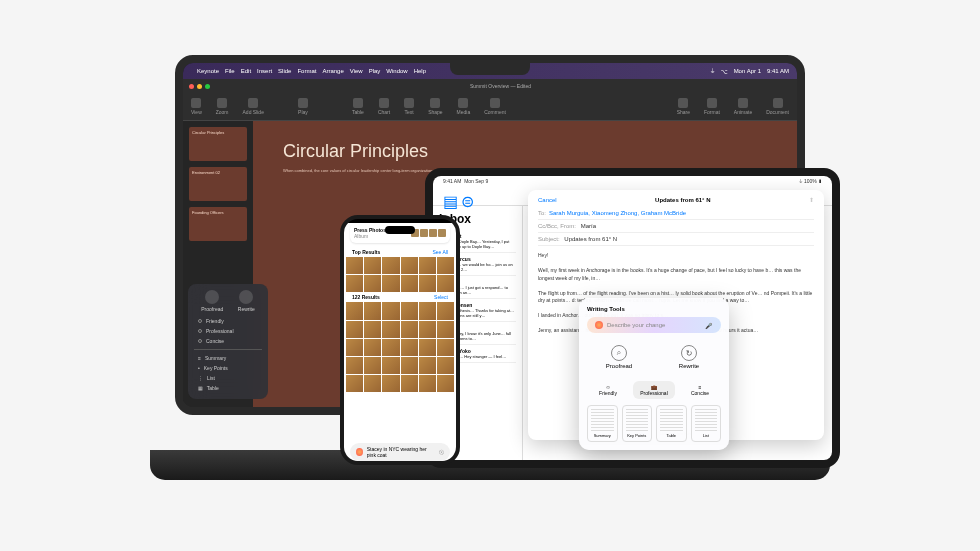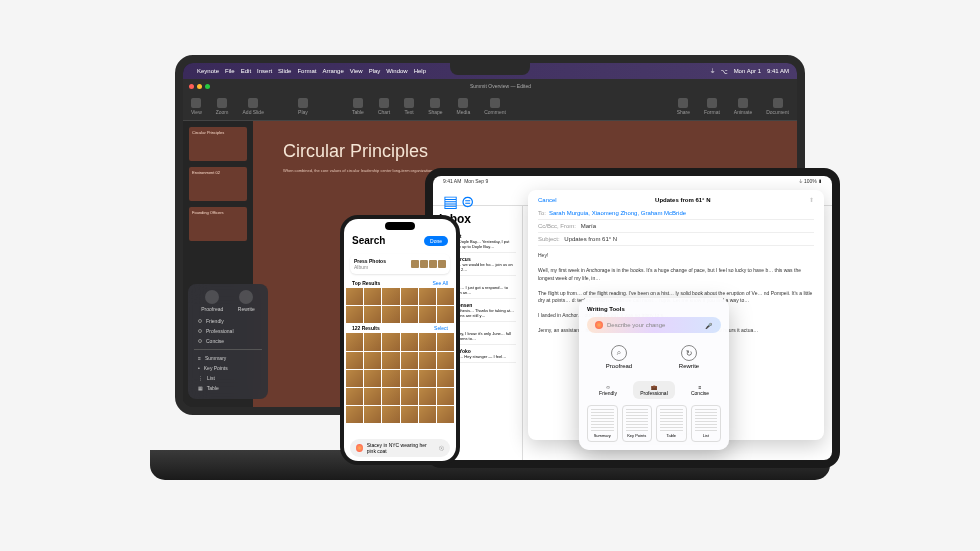--- a/index.html
+++ b/index.html
@@ -349,24 +349,20 @@
         <div class="wt-card"><div class="wt-card-prev"></div><span>Table</span></div>
         <div class="wt-card"><div class="wt-card-prev"></div><span>List</span></div>
       </div>
     </div>
   </div>
 </div>
 
 <div class="iphone">
   <div class="iphone-screen">
     <div class="dynamic-island"></div>
-    <div class="iphone-header">
-      <span class="iphone-title">Search</span>
-      <span class="btn-blue">Done</span>
-    </div>
     <div class="search-card">
       <div class="search-txt">
         <div style="font-weight:600">Press Photos</div>
         <div style="color:#888">Album</div>
       </div>
       <div class="thumb-strip">
         <div class="ph"></div>
           <div class="ph"></div>
           <div class="ph"></div>
           <div class="ph"></div>

